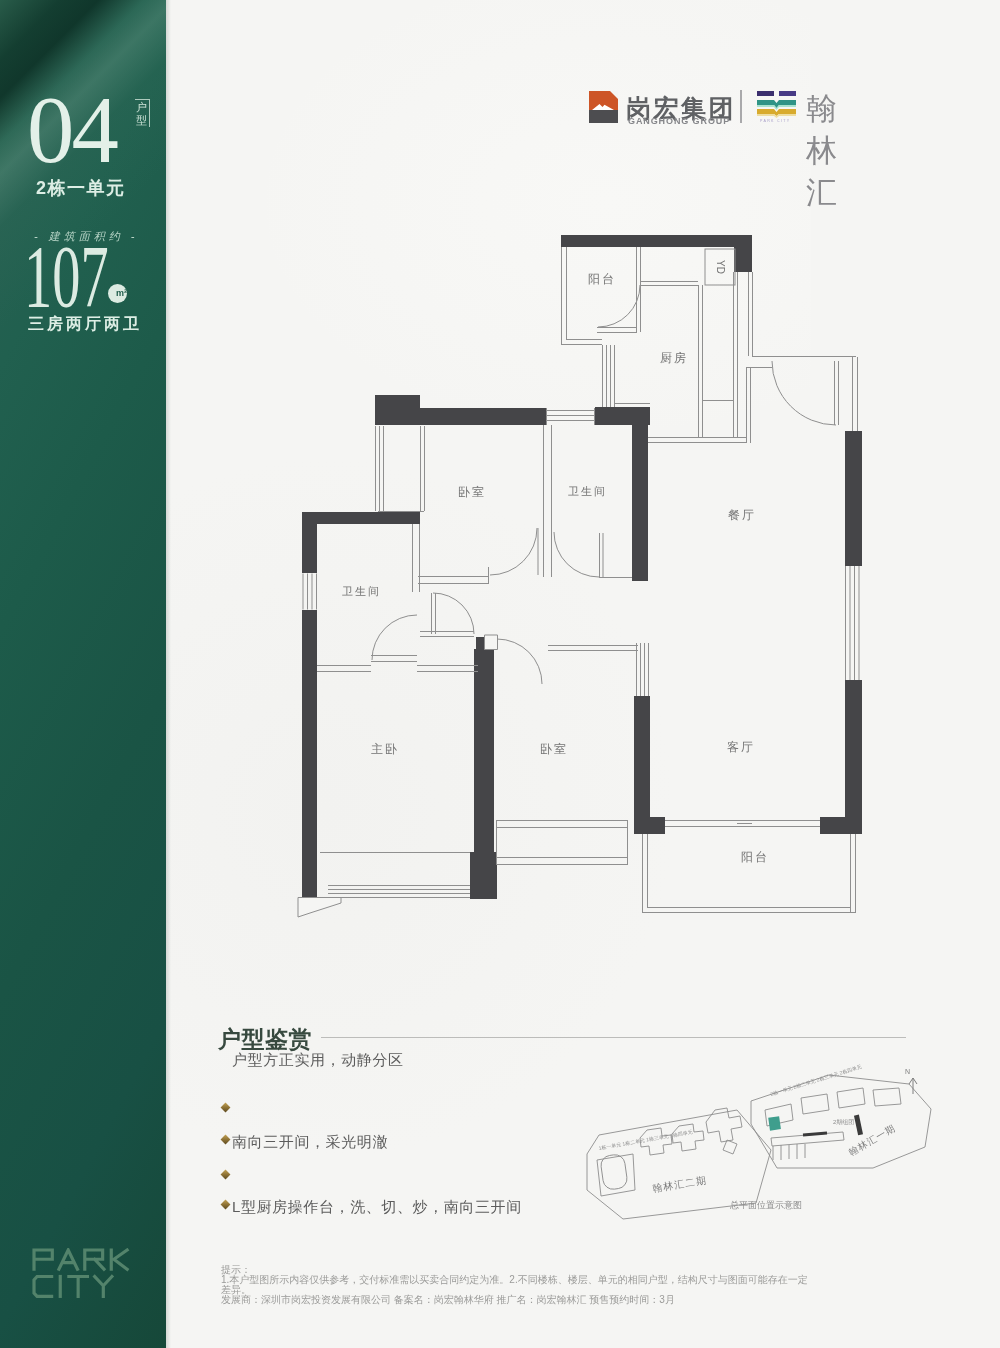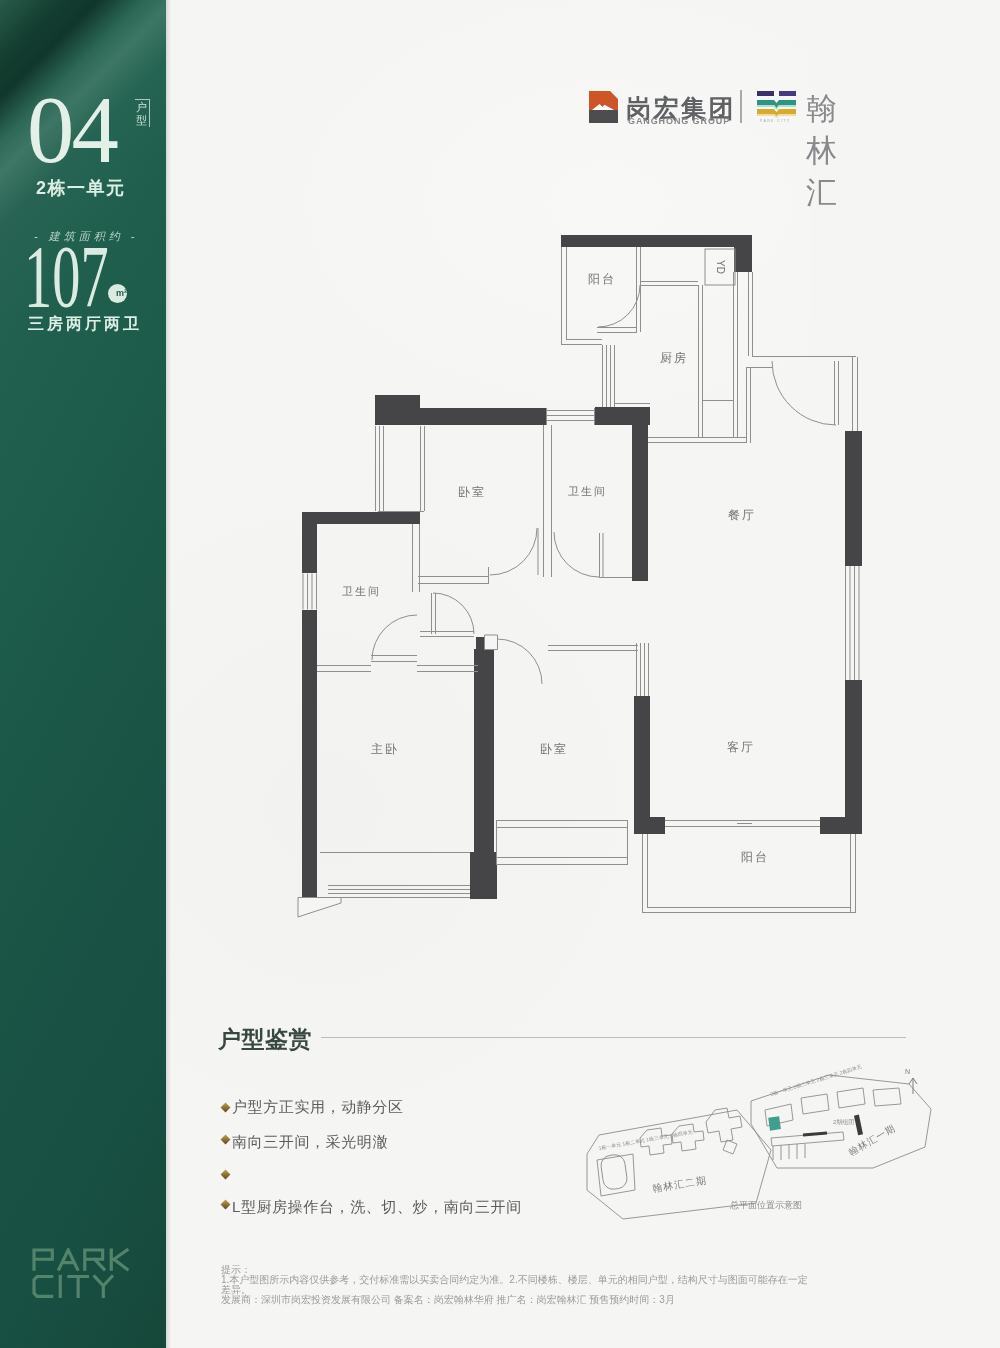--- a/index.html
+++ b/index.html
@@ -194,21 +194,21 @@
       <text x="540" y="753">卧室</text>
       <text x="727" y="751">客厅</text>
       <text x="741" y="861">阳台</text>
       <text x="714" y="271" font-size="10" transform="rotate(90 721 267)" letter-spacing="0">YD</text>
     </g>
   </svg>
 
   <div class="h-title">户型鉴赏</div>
   <div class="h-line"></div>
   <div class="bicon" style="top:1104px;"></div>
-  <div class="bullet" style="top:1098px;">户型方正实用，动静分区</div>
+  <div class="bullet" style="top:1051px;">户型方正实用，动静分区</div>
   <div class="bicon" style="top:1136px;"></div>
   <div class="bullet" style="top:1133px;">南向三开间，采光明澈</div>
   <div class="bicon" style="top:1171px;"></div>
   <div class="bicon" style="top:1201px;"></div>
   <div class="bullet" style="top:1198px;">L型厨房操作台，洗、切、炒，南向三开间</div>
 
   <svg style="position:absolute;left:575px;top:1060px;" width="370" height="165" viewBox="0 0 370 165">
     <g stroke="#8d8d8d" stroke-width="0.9" fill="none">
 
       <path d="M12,94 L24,75 L162,50 L196,90 L181,143 L48,159 L12,130 Z"></path>

